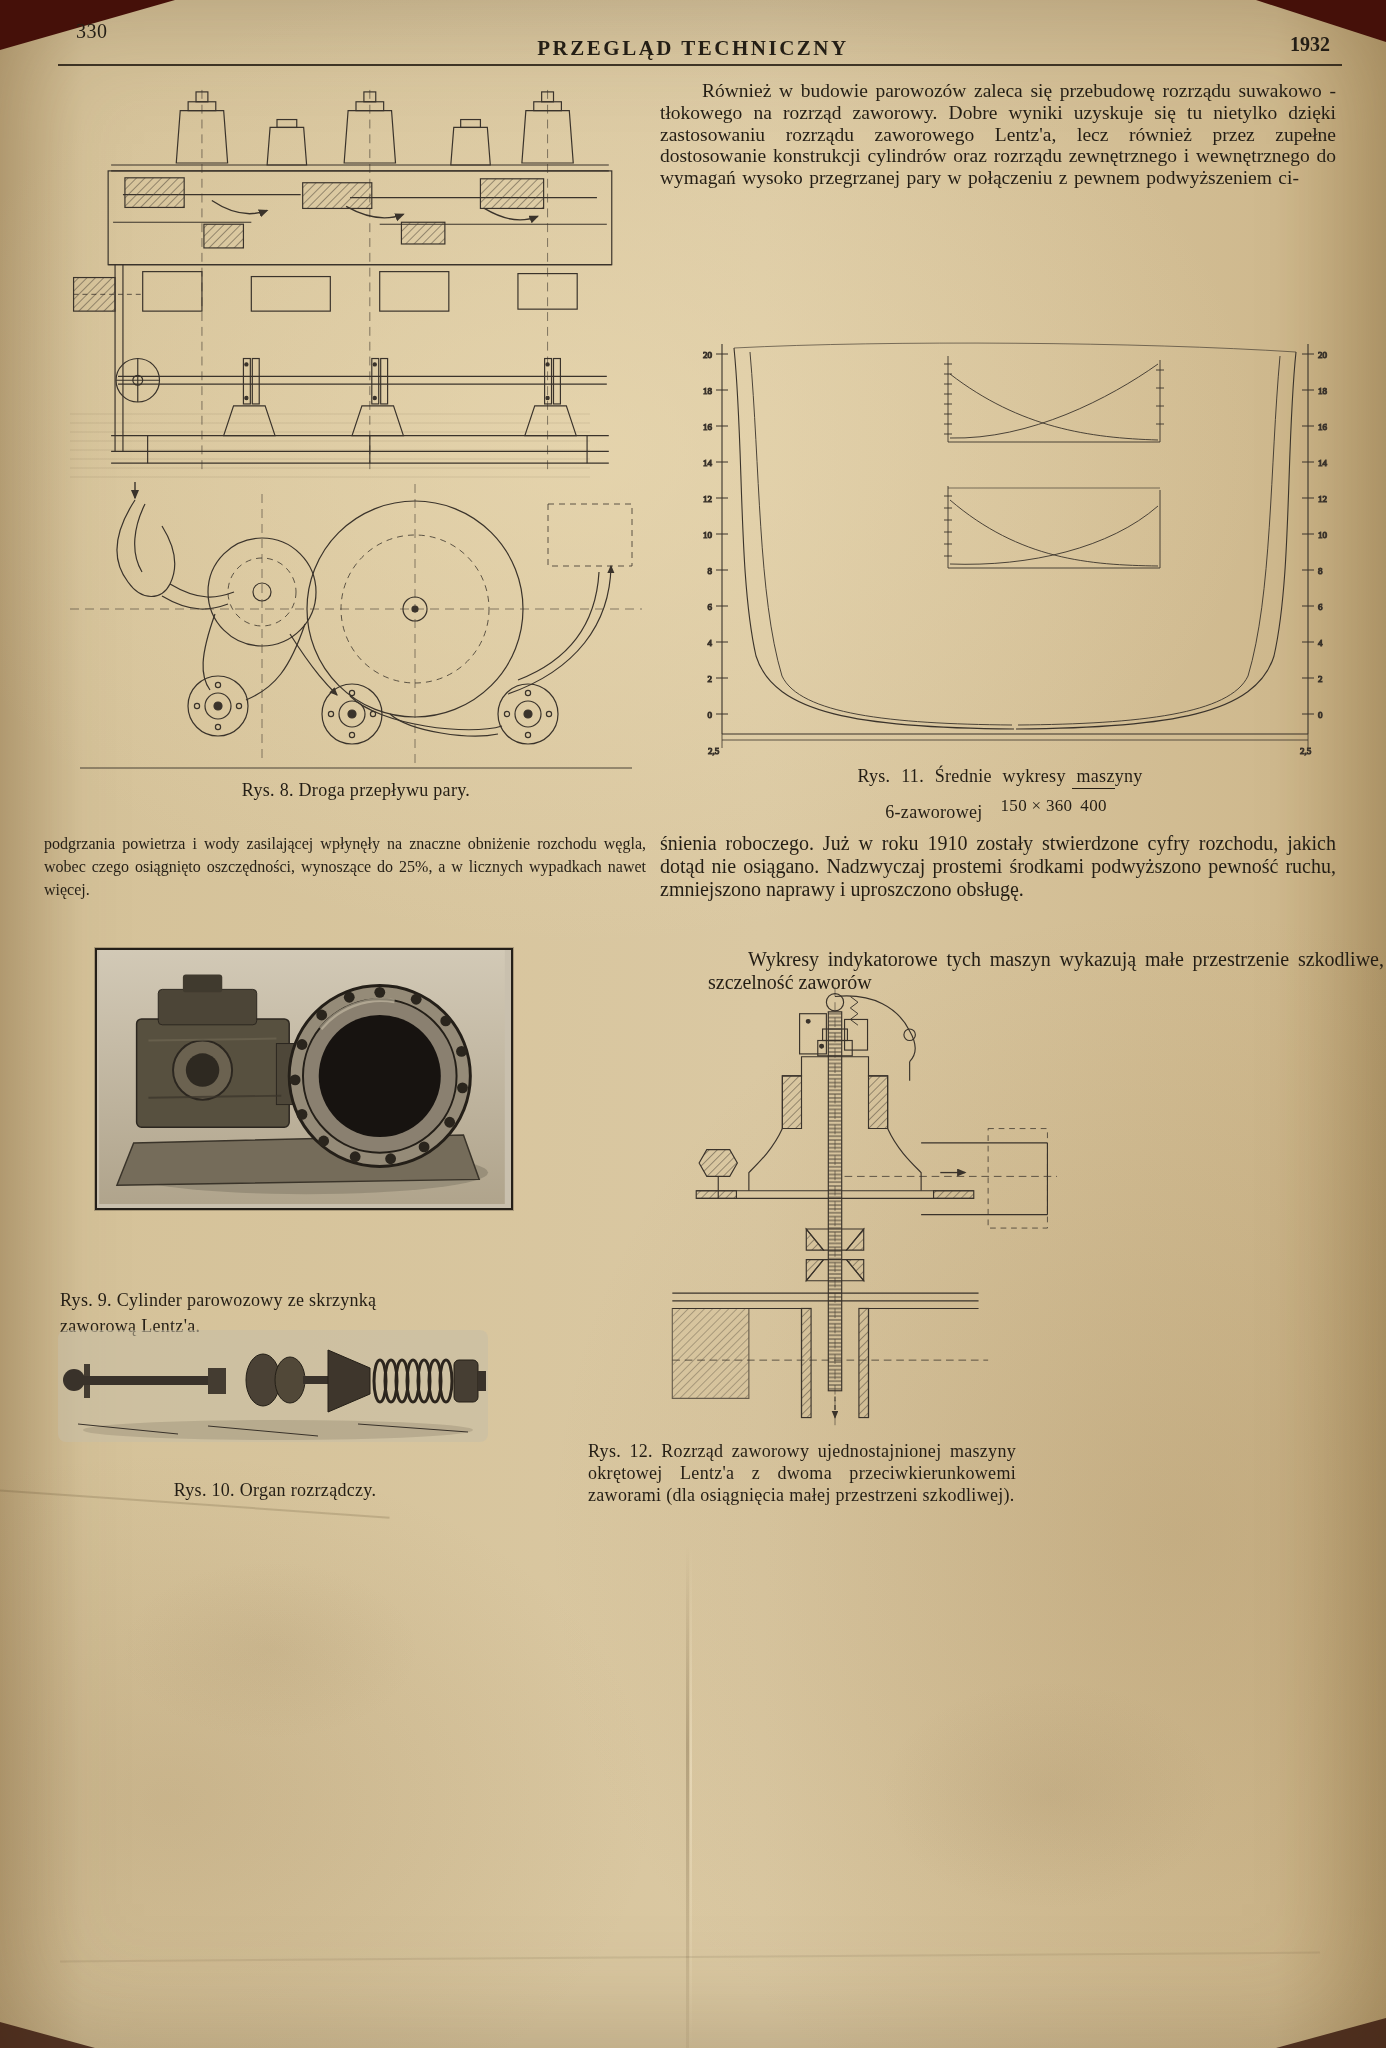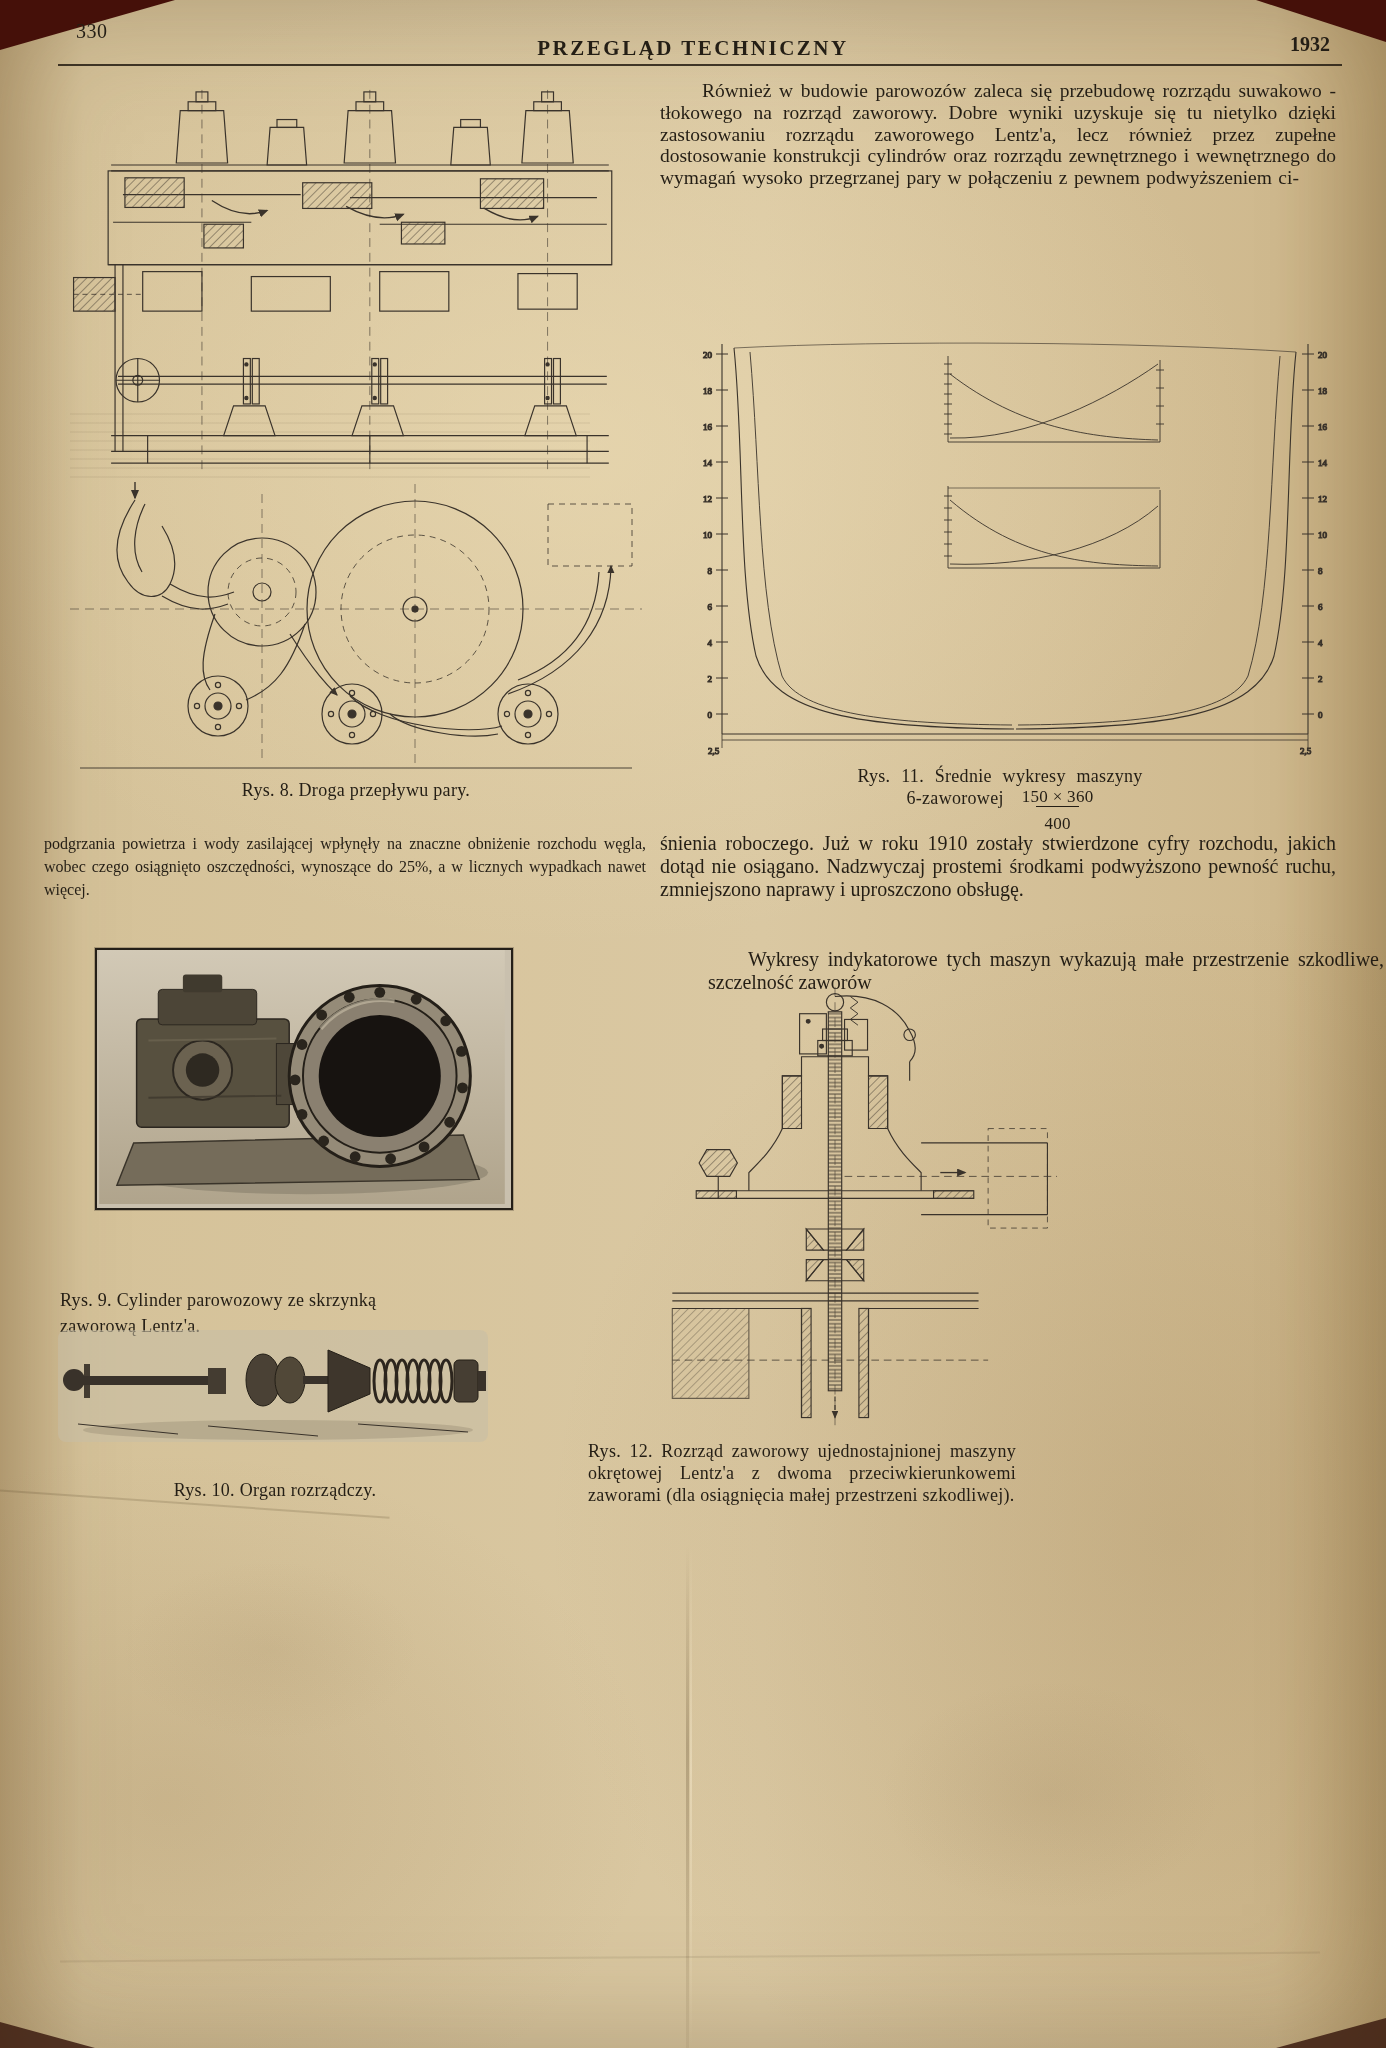--- a/index.html
+++ b/index.html
@@ -44,22 +44,22 @@
   .p-right-mid1{left:660px;top:832px;width:676px;font-size:20px;line-height:23px;}
   .p-right-mid2{left:660px;top:948px;width:676px;font-size:20px;line-height:23px;text-indent:40px;margin-left:48px;}
   
   .fig{stroke:#3a332b;}
   .fig-rys8-top{left:50px;top:84px;}
   .fig-rys8-bottom{left:50px;top:474px;}
   .cap{font-size:18px;letter-spacing:.3px;}
   .cap-rys8{left:50px;top:780px;width:612px;text-align:center;}
   .fig-rys11{left:690px;top:336px;}
   .cap-rys11-l1{left:660px;top:766px;width:680px;text-align:center;word-spacing:6px;}
-  .cap-rys11-l2{left:660px;top:788px;width:680px;display:flex;justify-content:center;align-items:flex-start;gap:18px;}
-  .frac{display:inline-flex;flex-direction:column;align-items:center;line-height:1.05;font-size:17px;}
+  .cap-rys11-l2{left:660px;top:788px;width:680px;display:flex;justify-content:center;align-items:flex-end;gap:18px;}
+  .frac{display:inline-flex;flex-direction:row;align-items:center;line-height:1.05;font-size:17px;}
   .frac .den{border-top:1.6px solid #241e15;padding:8px 8px;}
   .photo-frame{left:95px;top:948px;width:414px;height:258px;border:2px solid #241f18;background:#c9c0ae;box-shadow:0 0 0 1px rgba(36,28,18,.25);}
   .cap-rys9{left:60px;top:1287px;width:480px;text-align:left;line-height:26px;}
   .fig-rys10{left:58px;top:1316px;}
   .cap-rys10{left:60px;top:1480px;width:430px;text-align:center;}
   .fig-rys12{left:595px;top:985px;}
   .cap-rys12{left:588px;top:1440px;width:428px;font-size:18px;line-height:22px;text-align:justify;}
   .tick-label{font:9px "Liberation Serif",serif;fill:#3a332b;}
   svg{display:block;}
 </style>

